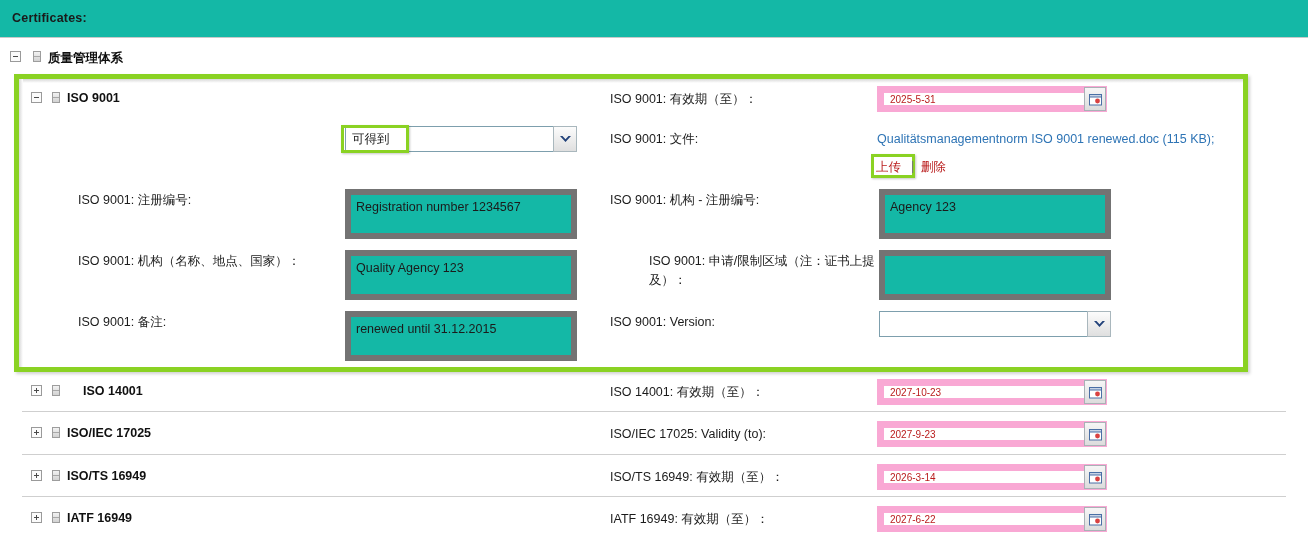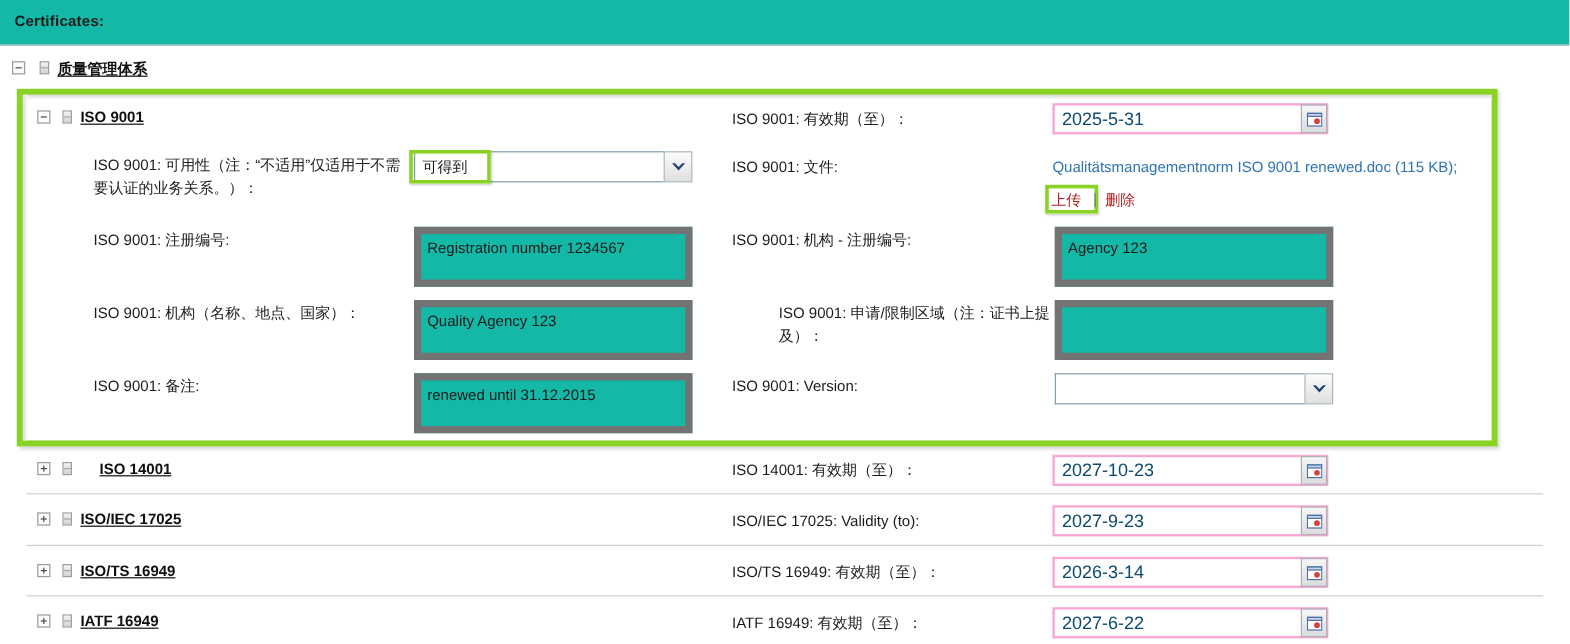--- a/index.html
+++ b/index.html
@@ -57,21 +57,20 @@
   }
   .docicon::after {
     content: ""; position: absolute; left: 0px; top: 4px;
     width: 6px; height: 1px; background: #a8a8a8;
   }
 
   .node-label {
     position: absolute;
     font-size: 12.5px; font-weight: bold; color: #101010;
     white-space: nowrap;
-    text-decoration: underline;
   }
 
   
   .hl-frame {
     position: absolute;
     left: 14px; top: 74px; width: 1234px; height: 298px;
     border: 5px solid #8ad223;
     background: #ffffff;
     box-shadow: 2px 2px 3px rgba(0,0,0,.18);
   }
@@ -127,23 +126,23 @@
     background: linear-gradient(#fcfcfc, #dfdfdf);
     border: 1px solid #a9b7bd;
     display: flex; align-items: center; justify-content: center;
   }
   .sel-btn svg { display: block; }
 
   
   .date-wrap { position: absolute; height: 26px; }
   .date-in {
     position: absolute; left: 0; top: 0; right: 0; bottom: 0;
-    border: 2px solid #f9a8d4; background: #fff;
+    border: 7px solid #f9a8d4; background: #fff;
     font-family: "Liberation Sans", "DejaVu Sans", sans-serif;
-    font-size: 15px; color: #0c4a6e;
+    font-size: 10px; color: #b91c1c;
     padding: 4px 6px; outline: none;
   }
   .cal-btn {
     position: absolute; top: 0; width: 22px; height: 24px;
     background: linear-gradient(#f6f6f6, #dcdcdc);
     border: 1px solid #a9b1b6;
     display: flex; align-items: center; justify-content: center;
   }
 
   
@@ -173,21 +172,20 @@
 
   <div class="hl-frame">
     <div class="hl-inner-top"></div>
     <div class="hl-inner-left"></div>
   </div>
 
   <div class="tw" style="left:31px; top:92px;"></div>
   <div class="docicon" style="left:52px; top:92px;"></div>
   <div class="node-label" style="left:67px; top:91px;">ISO 9001</div>
 
-  <div class="lab" style="left:78px; top:129px; width:258px;">ISO 9001: 可用性（注：“不适用”仅适用于不需要认证的业务关系。）：</div>
 
   <div class="sel-wrap" style="left:345px; top:126px; width:232px;">
     <div class="sel-face">可得到</div>
     <div class="sel-btn">
       <svg width="13" height="9" viewBox="0 0 13 9">
           <path d="M1 1 L6.5 7 L12 1 L9.5 1 L6.5 4.2 L3.5 1 Z" fill="#22427a"></path>
         </svg>
     </div>
   </div>
   <div class="hl-box" style="left:341px; top:125px; width:68px; height:28px;"></div>

